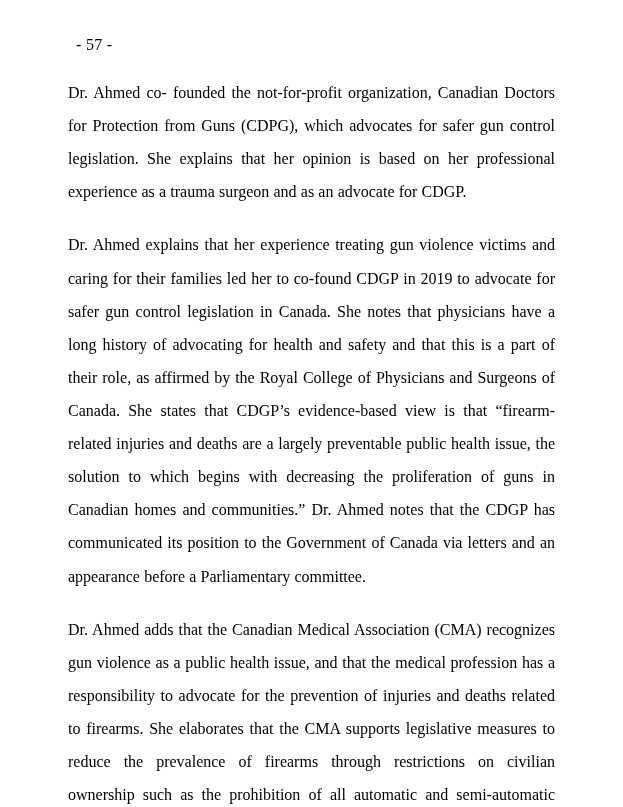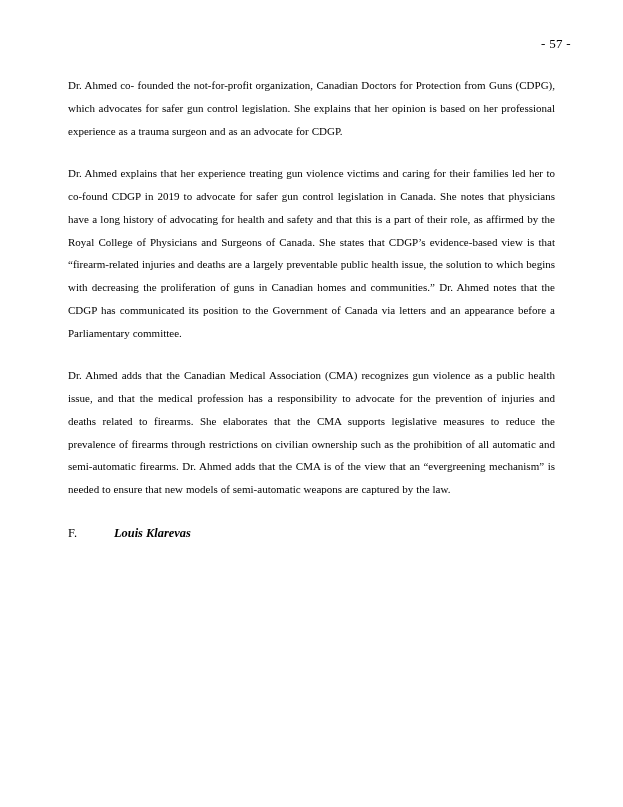--- a/index.html
+++ b/index.html
@@ -16,28 +16,28 @@
   }
   .page {
     position: relative;
     width: 623px;
     height: 807px;
     background: #ffffff;
     box-sizing: border-box;
     padding: 36px 52px 0 68px;
   }
   .page-number {
-    text-align: right;
-    font-size: 13px;
+    text-align: left;
+    font-size: 16px;
     letter-spacing: 0.3px;
     margin: 0 0 22px 0;
     padding-left: 8px;
   }
   .para {
-    font-size: 11px;
+    font-size: 16px;
     line-height: 2.07;
     text-align: justify;
     margin: 0 16px 20px 0;
     word-spacing: 0.2px;
   }
   .para:last-child {
     margin-bottom: 0;
   }
   .section-heading {
     font-size: 12.4px;

